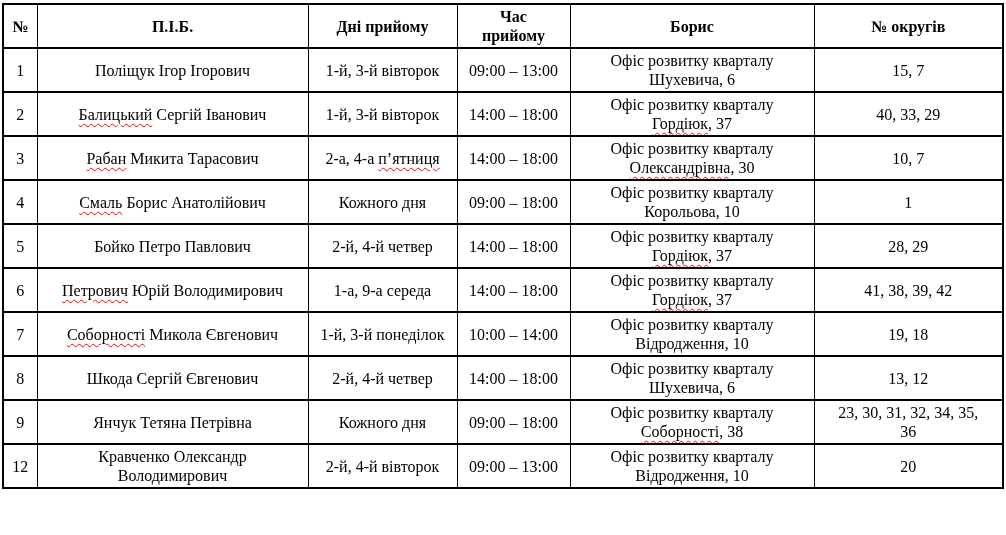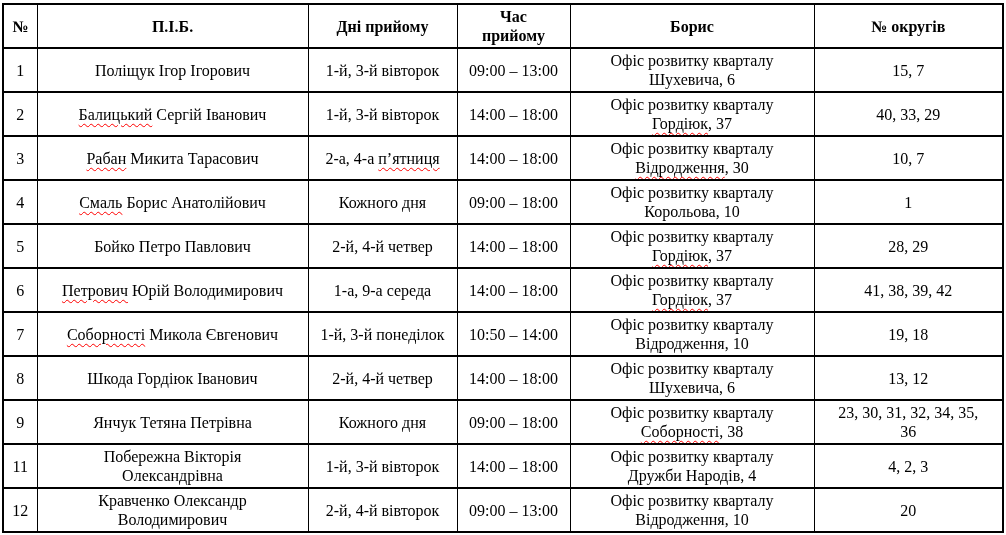--- a/index.html
+++ b/index.html
@@ -95,21 +95,21 @@
           <td class="cell-days">1-й, 3-й вівторок</td>
           <td class="cell-time">14:00 – 18:00</td>
           <td class="cell-address">Офіс розвитку кварталу<br><span class="misspell">Гордіюк</span>, 37</td>
           <td class="cell-districts">40, 33, 29</td>
         </tr>
         <tr>
           <td class="cell-number">3</td>
           <td class="cell-name"><span class="misspell">Рабан</span> Микита Тарасович</td>
           <td class="cell-days">2-а, 4-а <span class="misspell">п’ятниця</span></td>
           <td class="cell-time">14:00 – 18:00</td>
-          <td class="cell-address">Офіс розвитку кварталу<br><span class="misspell">Відродження</span>, 30</td>
+          <td class="cell-address">Офіс розвитку кварталу<br><span class="misspell">Олександрівна</span>, 30</td>
           <td class="cell-districts">10, 7</td>
         </tr>
         <tr>
           <td class="cell-number">4</td>
           <td class="cell-name"><span class="misspell">Смаль</span> Борис Анатолійович</td>
           <td class="cell-days">Кожного дня</td>
           <td class="cell-time">09:00 – 18:00</td>
           <td class="cell-address">Офіс розвитку кварталу<br>Корольова, 10</td>
           <td class="cell-districts">1</td>
         </tr>
@@ -126,49 +126,41 @@
           <td class="cell-name"><span class="misspell">Петрович</span> Юрій Володимирович</td>
           <td class="cell-days">1-а, 9-а середа</td>
           <td class="cell-time">14:00 – 18:00</td>
           <td class="cell-address">Офіс розвитку кварталу<br><span class="misspell">Гордіюк</span>, 37</td>
           <td class="cell-districts">41, 38, 39, 42</td>
         </tr>
         <tr>
           <td class="cell-number">7</td>
           <td class="cell-name"><span class="misspell">Соборності</span> Микола Євгенович</td>
           <td class="cell-days">1-й, 3-й понеділок</td>
-          <td class="cell-time">10:50 – 14:00</td>
+          <td class="cell-time">10:00 – 14:00</td>
           <td class="cell-address">Офіс розвитку кварталу<br>Відродження, 10</td>
           <td class="cell-districts">19, 18</td>
         </tr>
         <tr>
           <td class="cell-number">8</td>
-          <td class="cell-name">Шкода Гордіюк Іванович</td>
+          <td class="cell-name">Шкода Сергій Євгенович</td>
           <td class="cell-days">2-й, 4-й четвер</td>
           <td class="cell-time">14:00 – 18:00</td>
           <td class="cell-address">Офіс розвитку кварталу<br>Шухевича, 6</td>
           <td class="cell-districts">13, 12</td>
         </tr>
         <tr>
           <td class="cell-number">9</td>
           <td class="cell-name">Янчук Тетяна Петрівна</td>
           <td class="cell-days">Кожного дня</td>
           <td class="cell-time">09:00 – 18:00</td>
           <td class="cell-address">Офіс розвитку кварталу<br><span class="misspell">Соборності</span>, 38</td>
           <td class="cell-districts">23, 30, 31, 32, 34, 35,<br>36</td>
         </tr>
         <tr>
-          <td class="cell-number">11</td>
-          <td class="cell-name">Побережна Вікторія<br>Олександрівна</td>
-          <td class="cell-days">1-й, 3-й вівторок</td>
-          <td class="cell-time">14:00 – 18:00</td>
-          <td class="cell-address">Офіс розвитку кварталу<br>Дружби Народів, 4</td>
-          <td class="cell-districts">4, 2, 3</td>
-        </tr>
-        <tr>
           <td class="cell-number">12</td>
           <td class="cell-name">Кравченко Олександр<br>Володимирович</td>
           <td class="cell-days">2-й, 4-й вівторок</td>
           <td class="cell-time">09:00 – 13:00</td>
           <td class="cell-address">Офіс розвитку кварталу<br>Відродження, 10</td>
           <td class="cell-districts">20</td>
         </tr>
       </tbody>
   </table>
 </div>

